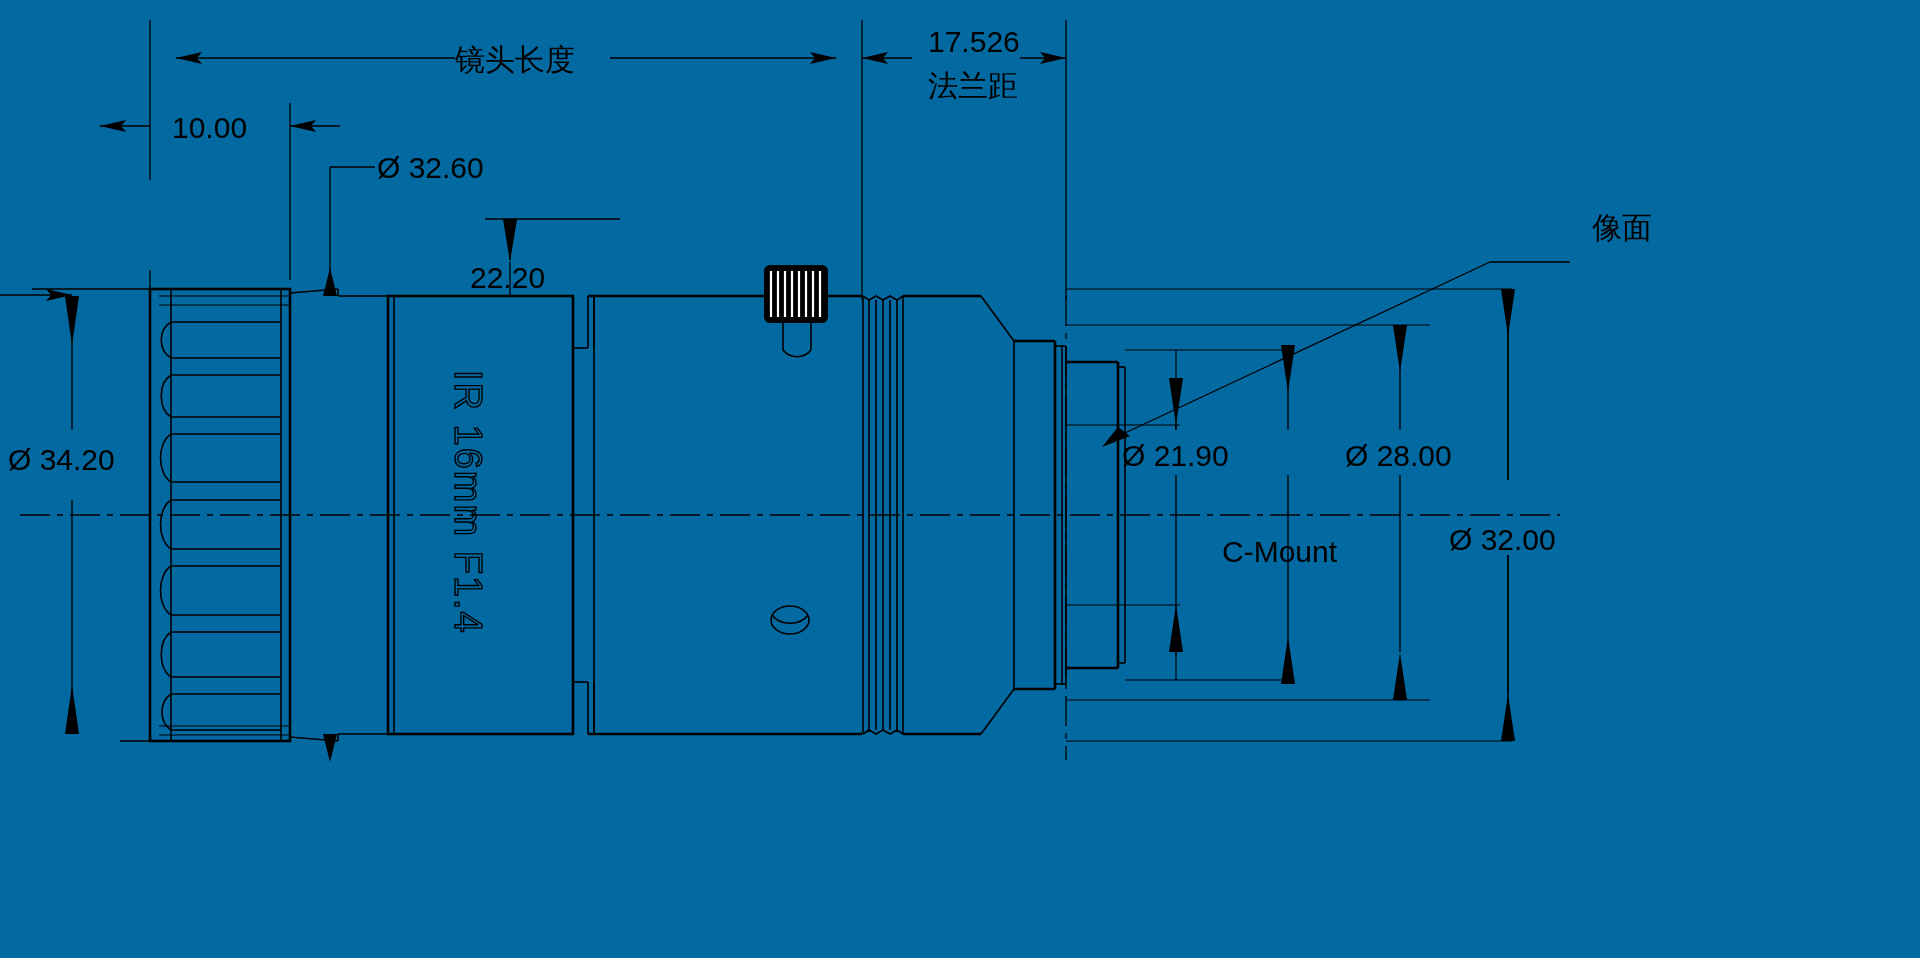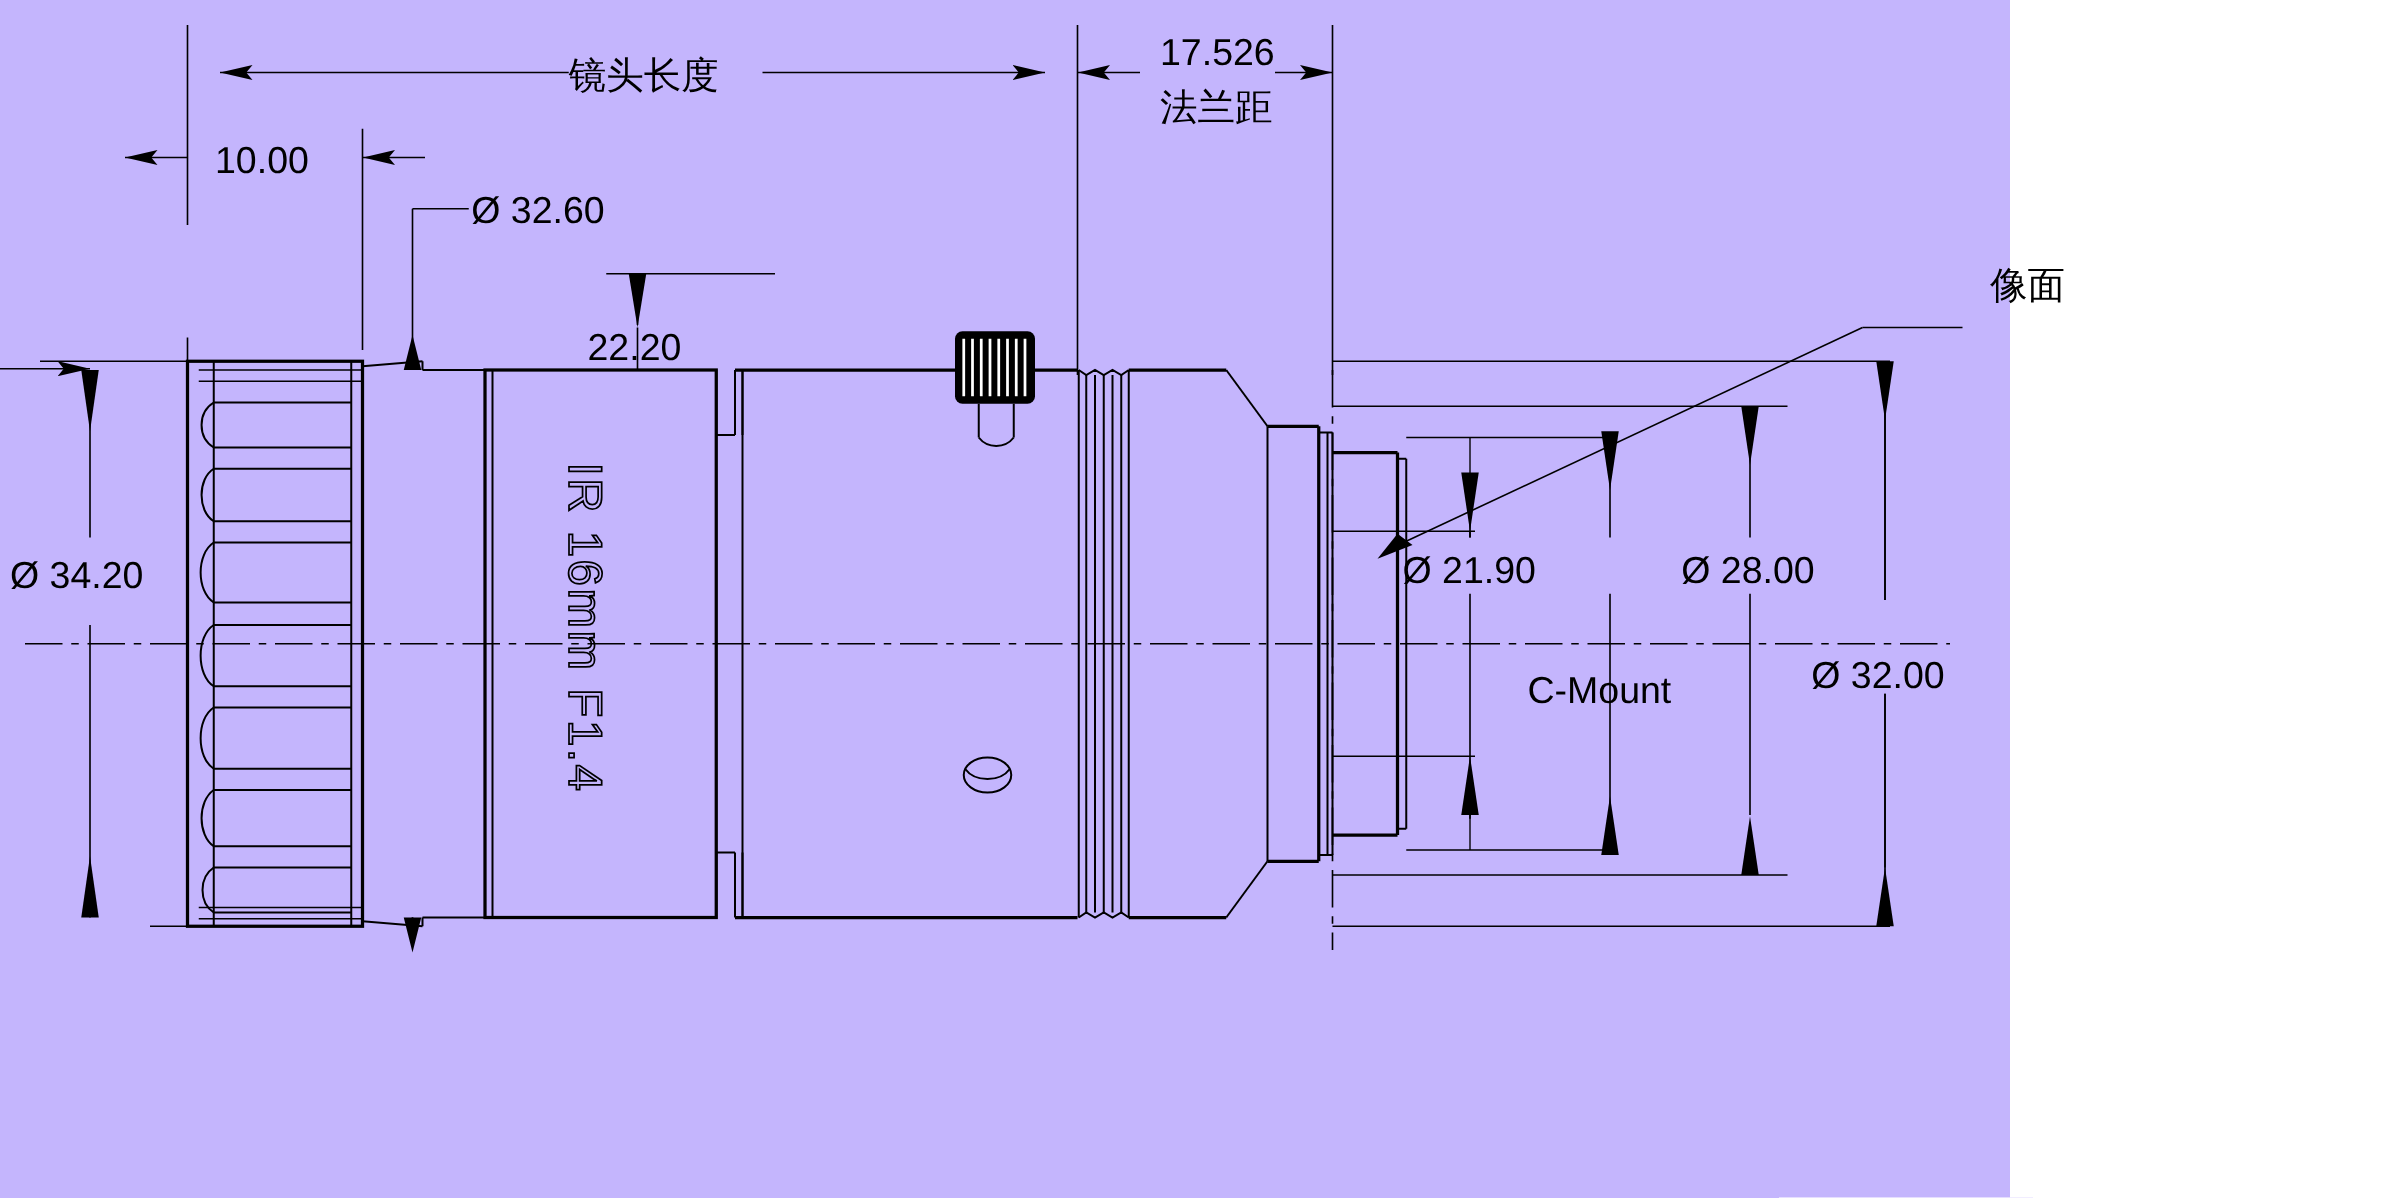--- a/index.html
+++ b/index.html
@@ -6,23 +6,23 @@
     margin: 0;
     padding: 0;
     background: #ffffff;
     width: 1920px;
     height: 958px;
     overflow: hidden;
     font-family: "Liberation Sans", sans-serif;
   }
   #drawing-root {
     position: relative;
-    width: 1608px;
+    width: 1920px;
     height: 958px;
-    background: #c4b5fd;
+    background: #0369a1;
   }
   svg.cad {
     display: block;
     width: 1920px;
     height: 958px;
   }
   .ln      { stroke: #000000; stroke-width: 1.6; fill: none; stroke-linecap: butt; }
   .ln-thin { stroke: #000000; stroke-width: 1.1; fill: none; }
   .ln-dim  { stroke: #000000; stroke-width: 1.3; fill: none; }
   .ln-ext  { stroke: #000000; stroke-width: 1.3; fill: none; }

